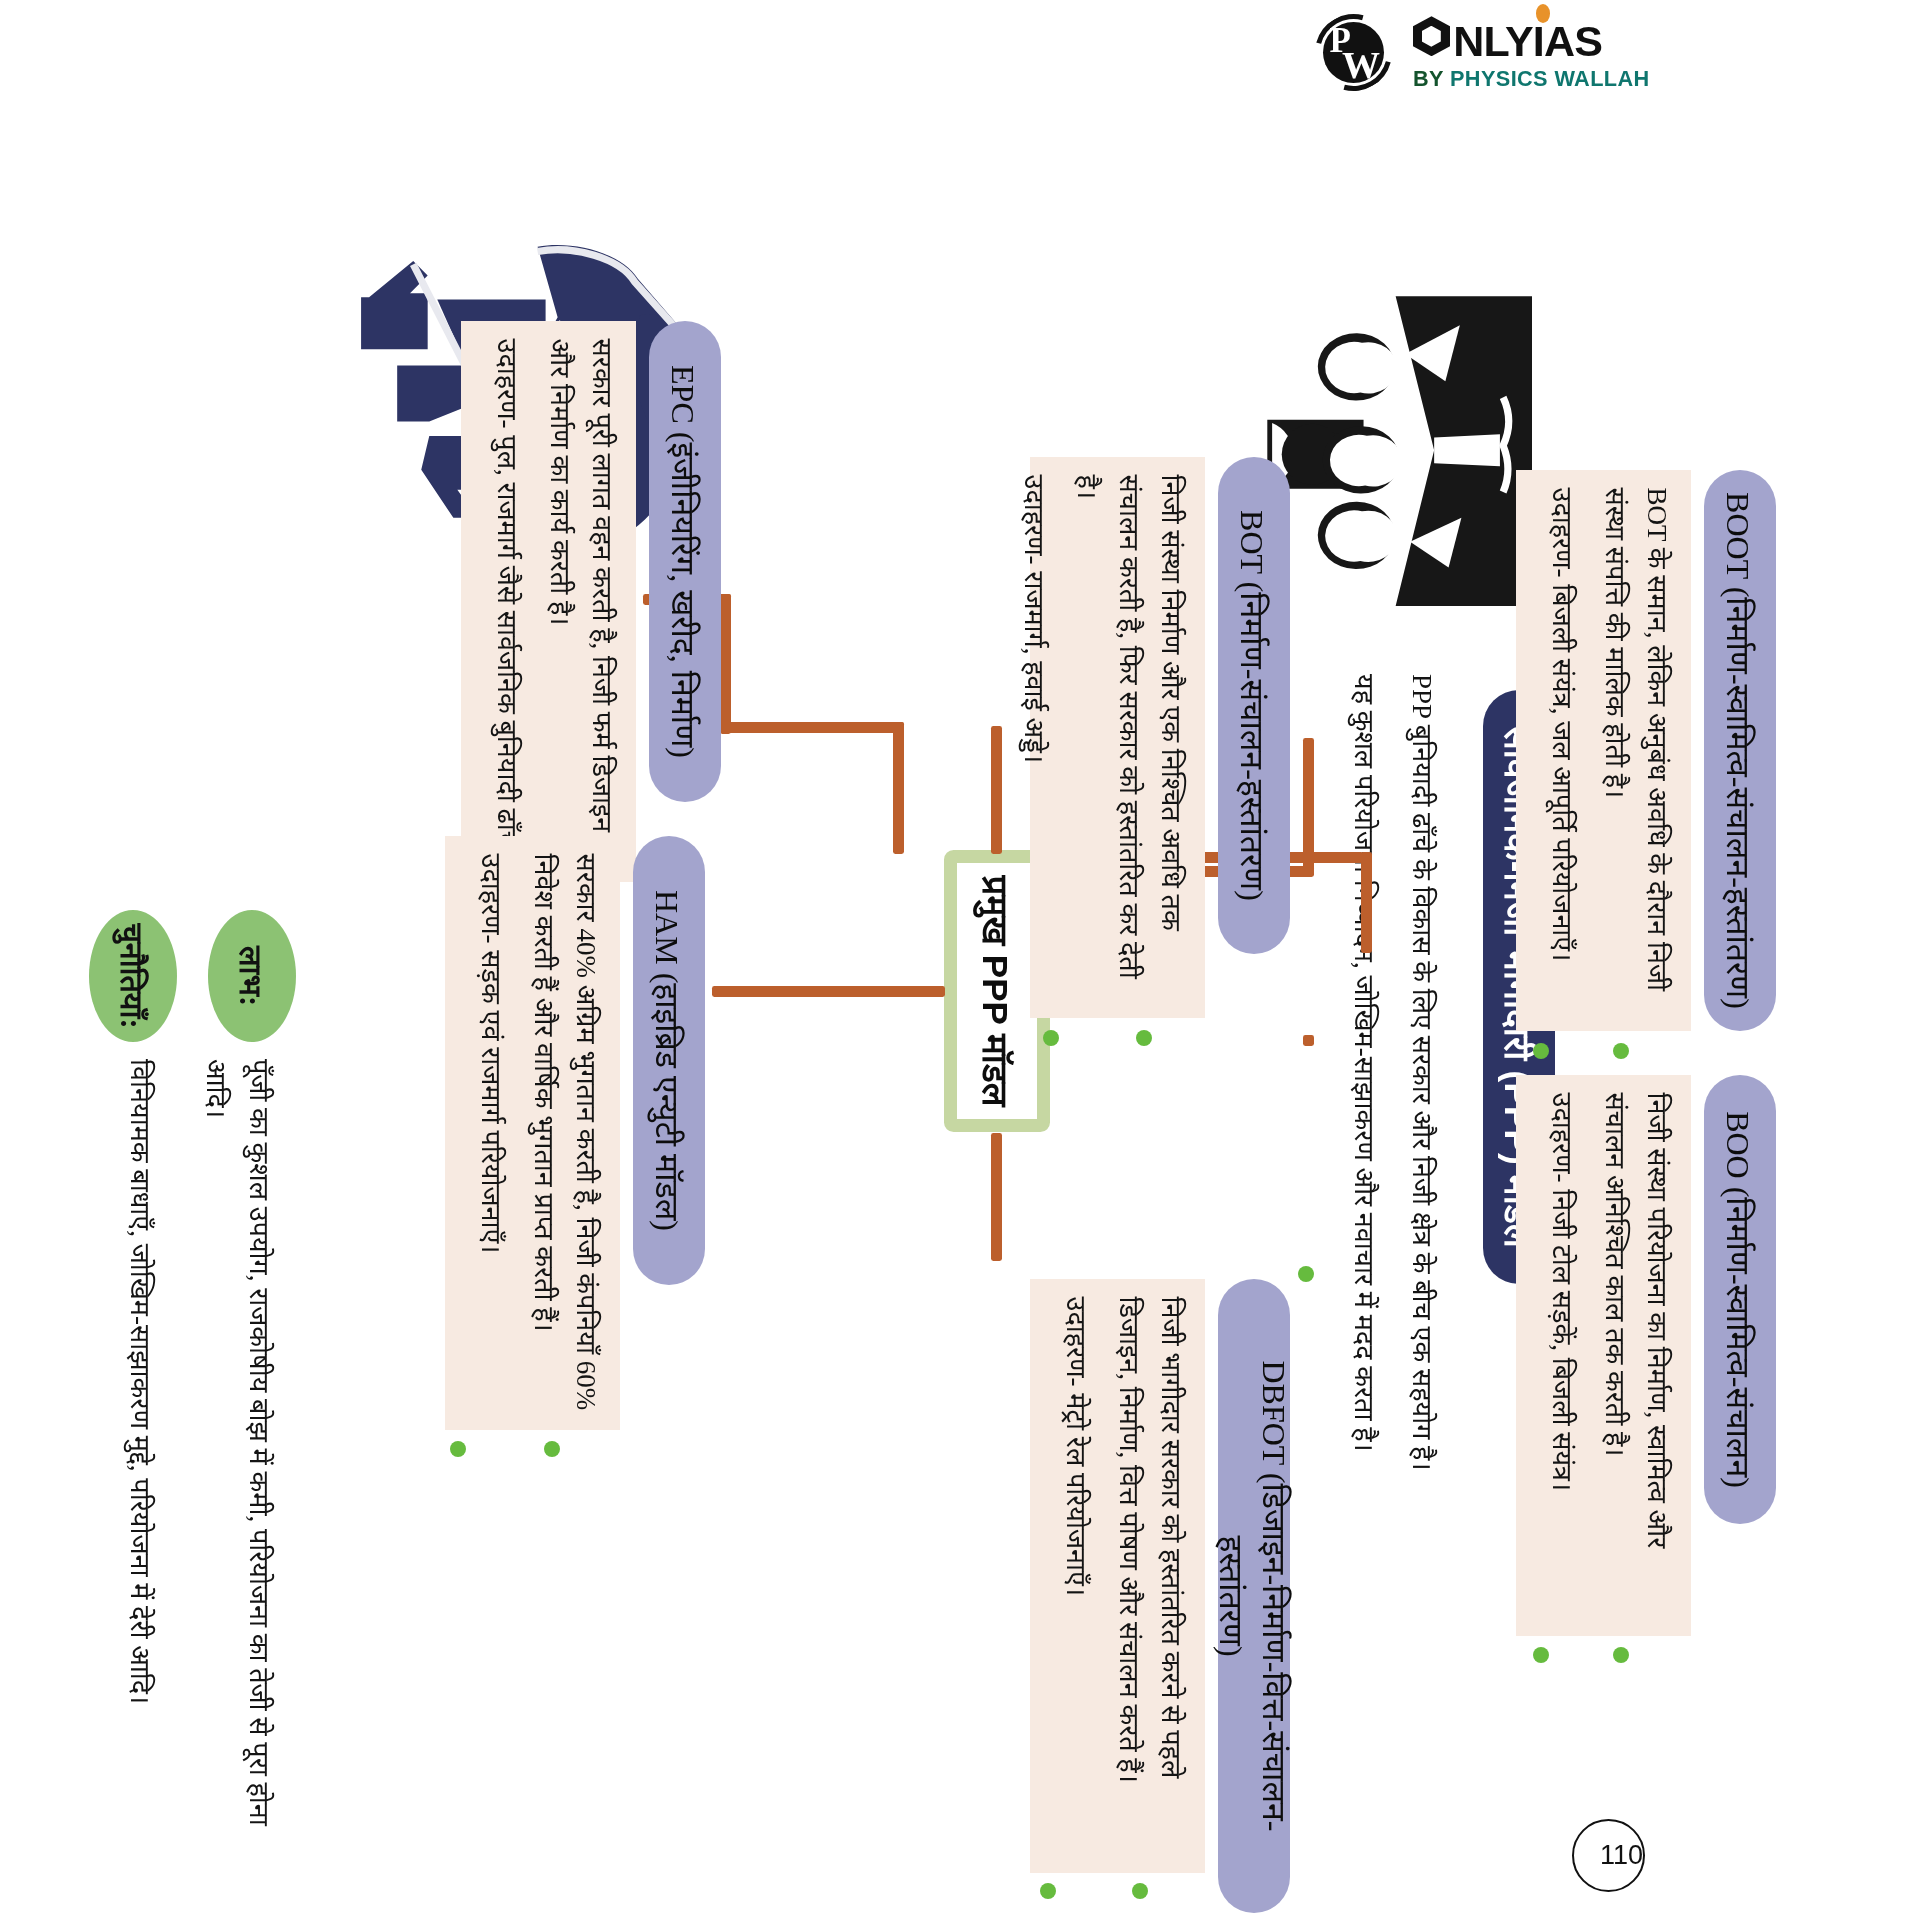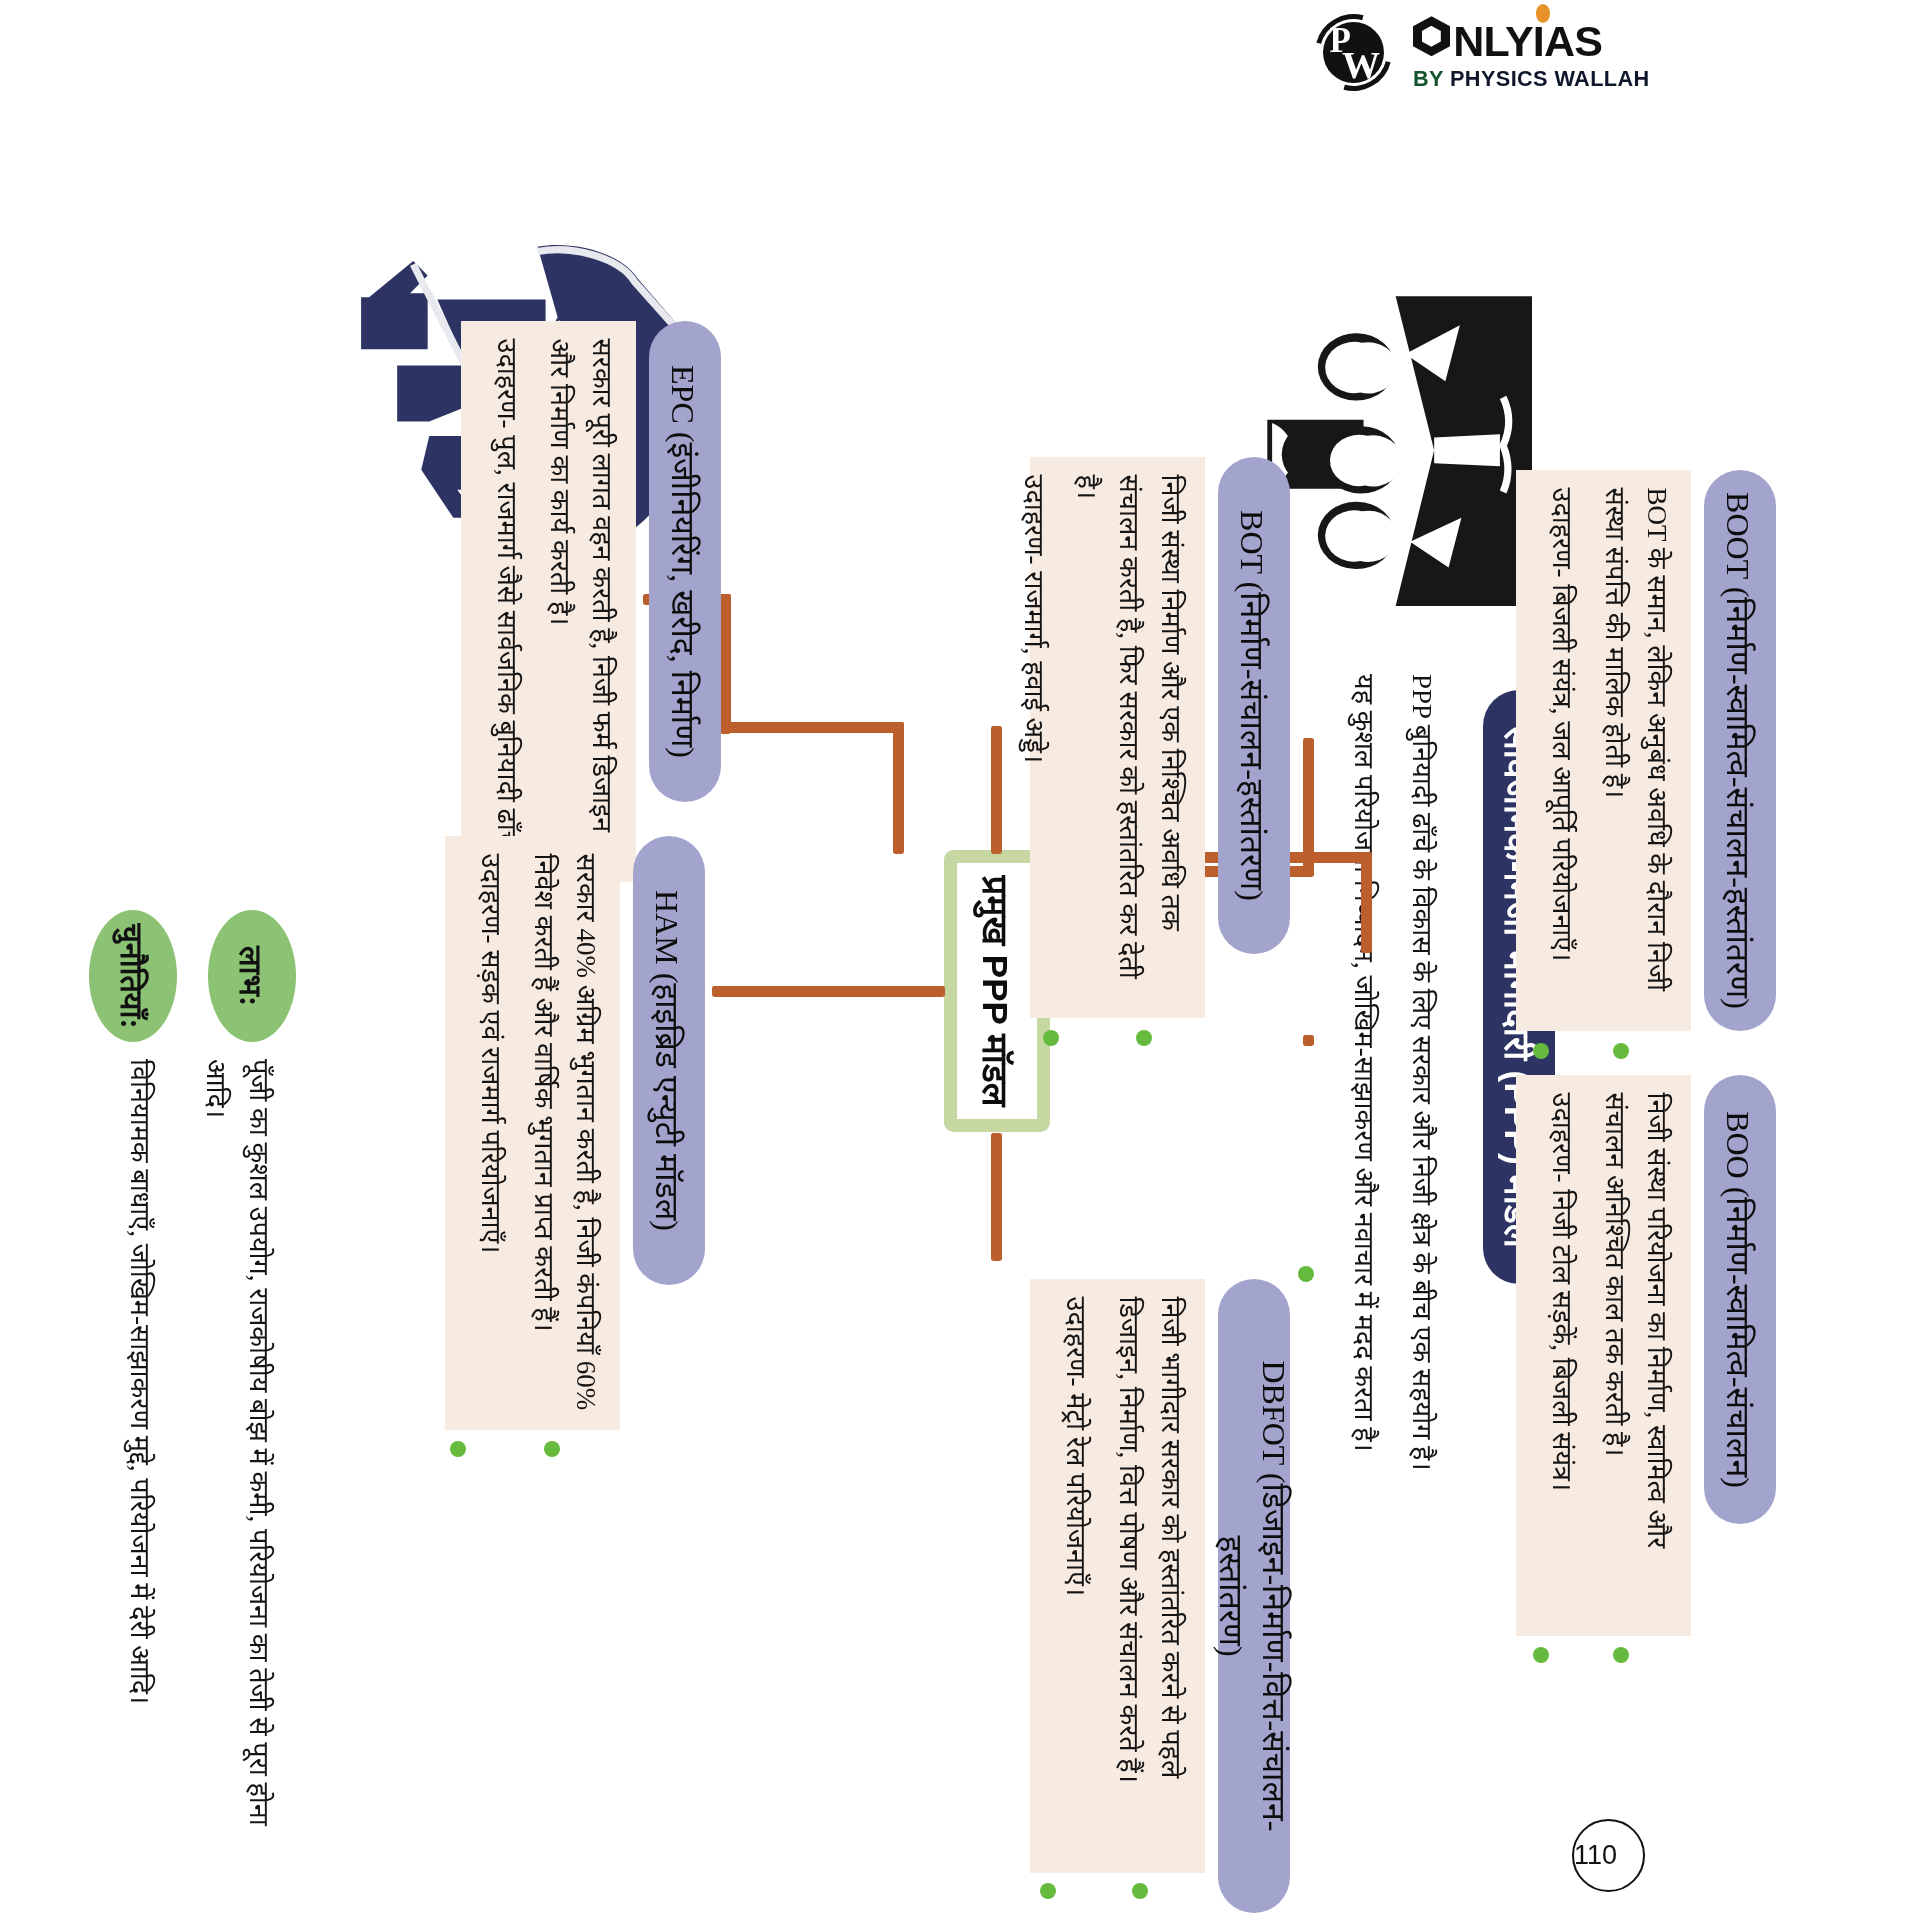--- a/index.html
+++ b/index.html
@@ -63,21 +63,21 @@
   }
   .brand .b1 .dot::before{
     content:""; position:absolute; left: 3.2px; top: -16px; width: 14.4px; height: 19px;
     background:#E8922A; border-radius: 50%;
   }
   .brand .b2 {
     margin-top: 4.8px; font-family: "Liberation Sans", sans-serif;
     font-weight: bold; font-size: 21.7px; letter-spacing: 0.4px;
   }
   .brand .b2 .by { color:#14532d; }
-  .brand .b2 .pwname { color:#0f172a;text-align:center; }
+  .brand .b2 .pwname { color:#0f766e;text-align:center; }
 
   
   .art-handshake { position: absolute; left: 333px; top: 229px; width: 353px; height: 337px; }
   .art-emblem    { position: absolute; left: 1155px; top: 277px; width: 377px; height: 345px; }
 
   
   
   .rot {
     position: absolute; left: 0; top: 0;
     width: 1925px; height: 1925px;
@@ -147,21 +147,21 @@
     background:#66bb3e;
   }
 
   
   .ln { position:absolute; background:#bc5f2c; border-radius:2.4px; }
 
   
   .pageno {
     position:absolute; left: 1572px; top: 1819px;
     width: 69px; height: 69px; border:2.4px solid #111; border-radius:50%;
-    display:flex; align-items:center; justify-content:flex-start;
+    display:flex; align-items:center; justify-content:flex-end;
     font-family:"Liberation Sans", sans-serif; font-size: 27px; color:#111;
   }
 </style>
 </head>
 <body>
 
 <div id="page">
 
   <div class="logo-wrap">
     <div class="pw-mark">

